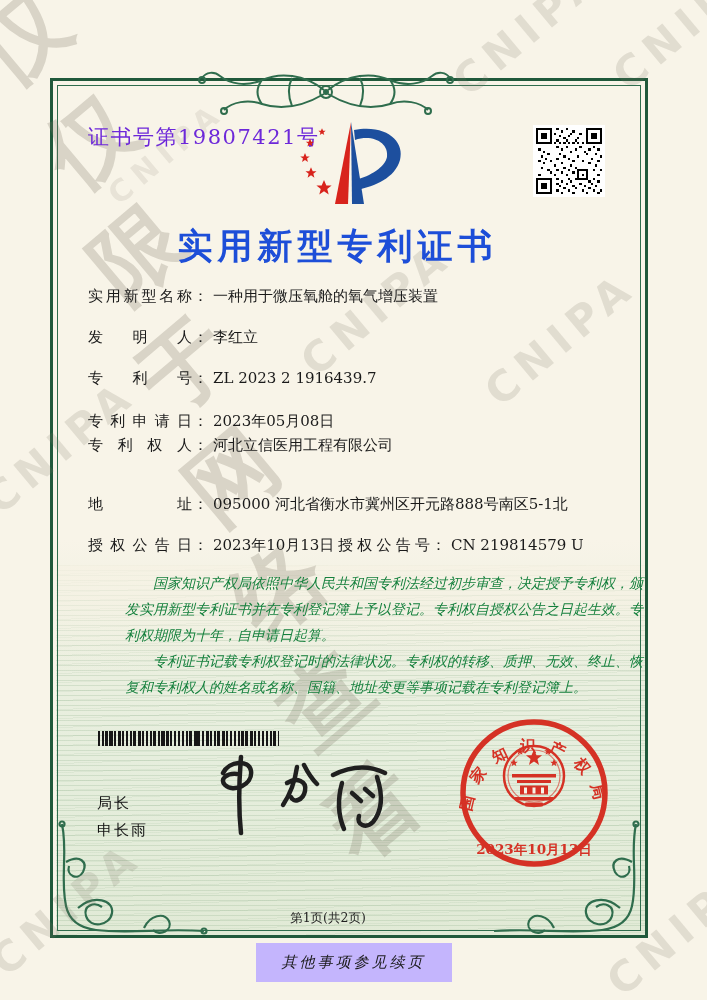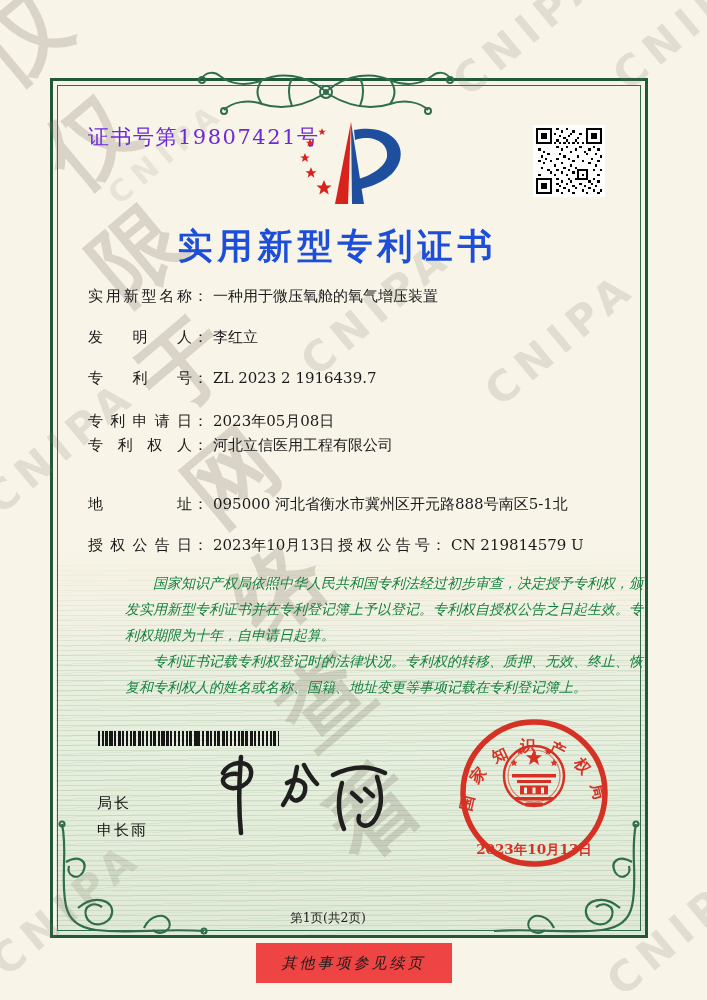--- a/index.html
+++ b/index.html
@@ -62,21 +62,21 @@
       font-family:"DejaVu Sans","Liberation Sans",sans-serif;}
   .sig-svg{position:absolute;left:205px;top:743px;z-index:5;}
 
   
   .seal{position:absolute;left:459px;top:718px;z-index:6;opacity:.95;}
 
   
   .pageinfo{position:absolute;left:0;top:910px;width:656px;text-align:center;z-index:5;
             font-size:12.5px;color:#222;}
   .notebox{position:absolute;left:50%;top:943px;transform:translateX(-50%);z-index:5;
-           background:#ef4444;padding:10px 26px;}
+           background:#c4b5fd;padding:10px 26px;font-family:Liberation Serif, serif;}
   .notebox span{font-size:15px;font-style:italic;letter-spacing:3px;color:#1b1b1b;}
 </style>
 </head>
 <body>
 
 <div id="page">
 
   <svg width="0" height="0" style="position:absolute">
     <defs>
       <path id="st" d="M0,-10L2.94,-3.09L9.51,-3.09L4.05,1.18L5.88,8.09L0,4L-5.88,8.09L-4.05,1.18L-9.51,-3.09L-2.94,-3.09Z"></path>

